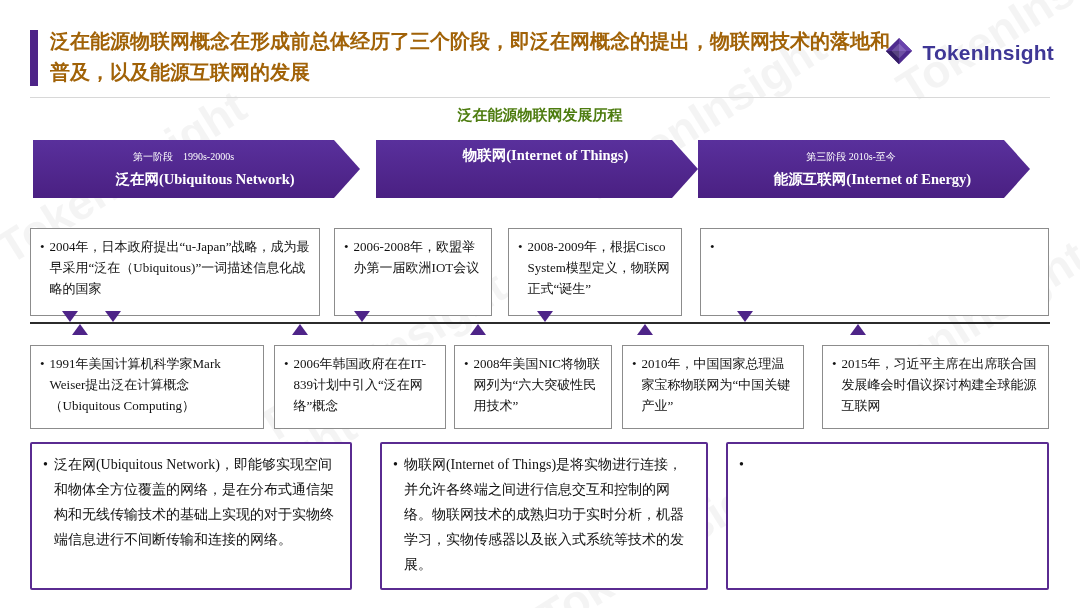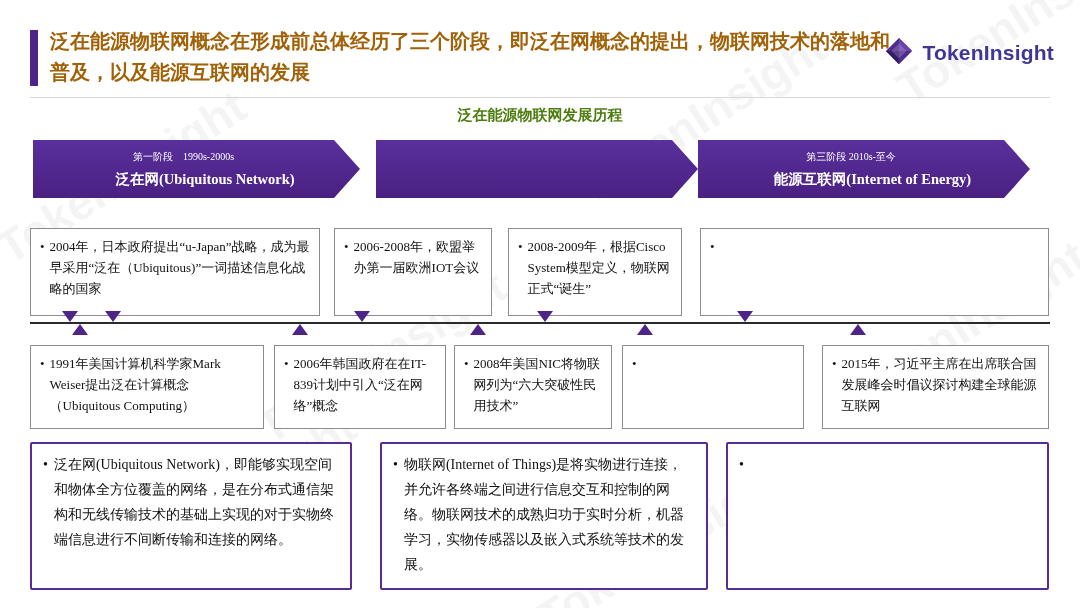--- a/index.html
+++ b/index.html
@@ -95,20 +95,21 @@
   </div>
   <div class="divider"></div>
 
   <div class="subtitle">泛在能源物联网发展历程</div>
 
   <div class="stage-arrow" style="left:33px; width:327px;">
     <div class="stage-line1">第一阶段　1990s-2000s</div>
     <div class="stage-line2">泛在网(Ubiquitous Network)</div>
   </div>
   <div class="stage-arrow" style="left:376px; width:322px;">
+    <div class="stage-line2">物联网(Internet of Things)</div>
   </div>
   <div class="stage-arrow" style="left:698px; width:332px;">
     <div class="stage-line1">第三阶段 2010s-至今</div>
     <div class="stage-line2">能源互联网(Internet of Energy)</div>
   </div>
 
   <div class="tbox" style="left:30px; top:228px; width:290px; height:88px;">
     <span class="bullet">•</span>
     <span>2004年，日本政府提出“u-Japan”战略，成为最早采用“泛在（Ubiquitous)”一词描述信息化战略的国家</span>
   </div>
@@ -143,20 +144,21 @@
   <div class="tbox" style="left:274px; top:345px; width:172px; height:84px;">
     <span class="bullet">•</span>
     <span>2006年韩国政府在在IT-839计划中引入“泛在网络”概念</span>
   </div>
   <div class="tbox" style="left:454px; top:345px; width:158px; height:84px;">
     <span class="bullet">•</span>
     <span>2008年美国NIC将物联网列为“六大突破性民用技术”</span>
   </div>
   <div class="tbox" style="left:622px; top:345px; width:182px; height:84px;">
     <span class="bullet">•</span>
+    <span>2010年，中国国家总理温家宝称物联网为“中国关键产业”</span>
   </div>
   <div class="tbox" style="left:822px; top:345px; width:227px; height:84px;">
     <span class="bullet">•</span>
     <span>2015年，习近平主席在出席联合国发展峰会时倡议探讨构建全球能源互联网</span>
   </div>
 
   <div class="desc-box" style="left:30px; width:322px;">
     <span class="bullet">•</span>
     <span>泛在网(Ubiquitous Network)，即能够实现空间和物体全方位覆盖的网络，是在分布式通信架构和无线传输技术的基础上实现的对于实物终端信息进行不间断传输和连接的网络。</span>
   </div>

